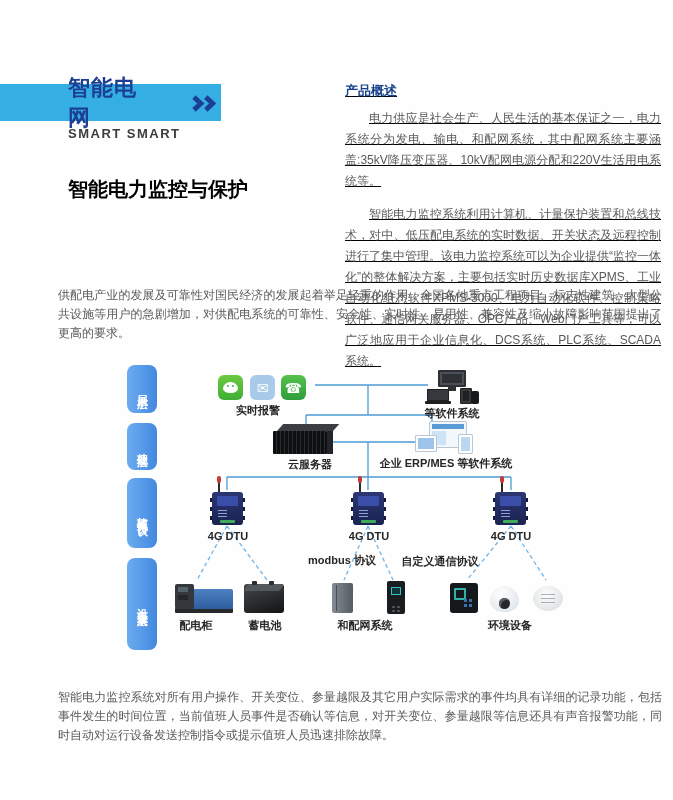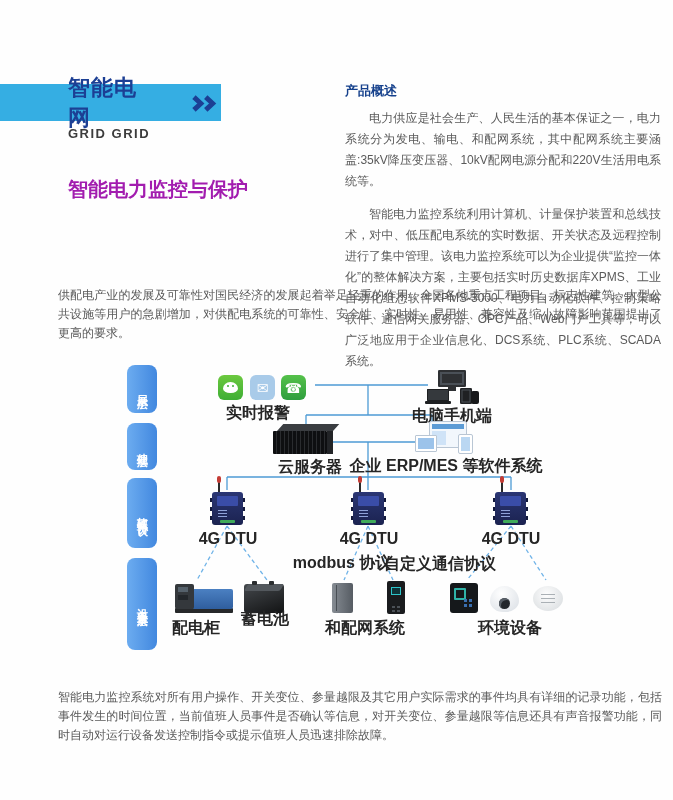--- a/index.html
+++ b/index.html
@@ -5,41 +5,41 @@
   html,body{margin:0;padding:0;background:#fff;}
   .page{position:relative;width:673px;height:800px;background:#fefefe;overflow:hidden;
         font-family:"Liberation Sans","DejaVu Sans",sans-serif;}
   
   .banner{position:absolute;left:0;top:84px;width:221px;height:37px;background:#35aee3;
           display:flex;align-items:center;padding-left:68px;box-sizing:border-box;gap:24px;}
   .banner-title{font-size:22px;font-weight:bold;color:#1c3f94;letter-spacing:1px;}
   .chevrons{margin-left:9px;margin-top:2px;}
   .banner-sub{position:absolute;left:68px;top:126px;font-size:13px;font-weight:600;
               color:#3c3c3c;letter-spacing:1.5px;}
-  .page-title{position:absolute;left:68px;top:176px;font-size:20px;font-weight:bold;color:#a21caf;}
-  
-  .overview{position:absolute;left:345px;top:82px;width:316px;}
+  .page-title{position:absolute;left:68px;top:176px;font-size:20px;font-weight:bold;color:#000000;}
+  
+  .overview{position:absolute;left:345px;top:82px;width:316px;text-decoration:underline;}
   .overview-title{font-size:13px;font-weight:bold;color:#16418c;margin-bottom:8px;}
   .para{font-size:12px;line-height:21px;color:#5a5a5a;text-align:justify;margin:0 0 12px 0;}
   .indent{text-indent:2em;}
   .wide-para{position:absolute;left:58px;width:604px;font-size:12px;line-height:19px;
              color:#5a5a5a;text-align:justify;margin:0;}
   .intro{top:286px;}
   .footer-para{top:688px;}
   
   .diagram{position:absolute;left:0;top:358px;width:673px;height:312px;}
   .lines{position:absolute;left:0;top:0;pointer-events:none;}
   .layer{position:absolute;left:127px;width:30px;border-radius:8px;
          background:linear-gradient(90deg,#6cacf0,#4288df);
          display:flex;align-items:center;justify-content:center;
          writing-mode:vertical-rl;text-orientation:upright;
          color:#fff;font-size:11px;letter-spacing:2px;font-weight:600;}
   .layer1{top:7px;height:48px;}  .layer2{top:65px;height:47px;}
   .layer3{top:120px;height:70px;}.layer4{top:200px;height:92px;}
-  .dlabel{position:absolute;font-size:16px;font-weight:bold;color:#262626;
+  .dlabel{position:absolute;font-size:11px;font-weight:bold;color:#262626;
           white-space:nowrap;transform:translateX(-50%);}
   
   .appicon{position:absolute;width:25px;height:25px;border-radius:6px;top:17px;
            display:flex;align-items:center;justify-content:center;color:#fff;font-size:14px;}
   .ic-wechat{left:218px;background:linear-gradient(#6cc93f,#3fae35);}
   .ic-mail{left:250px;background:#a9cbe9;}
   .ic-phone{left:281px;background:linear-gradient(#55c14a,#2e9e3e);}
   .bubble{position:absolute;left:5px;top:7px;width:15px;height:11px;background:#fff;
           border-radius:50% 50% 48% 48%/60% 60% 42% 42%;}
   .bubble::after{content:"";position:absolute;left:4px;top:3px;width:2px;height:2px;
@@ -132,21 +132,21 @@
 
 <div class="page">
 
   <div class="banner">
     <span class="banner-title">智能电网</span>
     <svg class="chevrons" width="30" height="17" viewBox="0 0 30 17">
       <polyline points="3,2 10,8.5 3,15" fill="none" stroke="#1c3f94" stroke-width="5"></polyline>
       <polyline points="15,2 22,8.5 15,15" fill="none" stroke="#1c3f94" stroke-width="5"></polyline>
     </svg>
   </div>
-  <div class="banner-sub">GRID GRID</div>
+  <div class="banner-sub">SMART SMART</div>
   <div class="page-title">智能电力监控与保护</div>
 
   <div class="overview">
     <div class="overview-title">产品概述</div>
     <p class="para indent">电力供应是社会生产、人民生活的基本保证之一，电力系统分为发电、输电、和配网系统，其中配网系统主要涵盖:35kV降压变压器、10kV配网电源分配和220V生活用电系统等。</p>
     <p class="para indent">智能电力监控系统利用计算机、计量保护装置和总线技术，对中、低压配电系统的实时数据、开关状态及远程控制进行了集中管理。该电力监控系统可以为企业提供“监控一体化”的整体解决方案，主要包括实时历史数据库XPMS、工业自动化组态软件XPMS-3000、电力自动化软件、控制策略软件、通信网关服务器、OPC产品、Web门户工具等，可以广泛地应用于企业信息化、DCS系统、PLC系统、SCADA系统。</p>
   </div>
 
   <p class="wide-para intro">供配电产业的发展及可靠性对国民经济的发展起着举足轻重的作用，全国各地重点工程项目、标志性建筑、大型公共设施等用户的急剧增加，对供配电系统的可靠性、安全性、实时性、易用性、兼容性及缩小故障影响范围提出了更高的要求。</p>
 
@@ -168,21 +168,21 @@
     <div class="appicon ic-mail">✉</div>
     <div class="appicon ic-phone">☎</div>
     <div class="dlabel" style="left:258px;top:45px;">实时报警</div>
 
     <div class="pc">
       <div class="monitor"></div>
       <div class="laptop"></div>
       <div class="tablet"></div>
       <div class="phone"></div>
     </div>
-    <div class="dlabel" style="left:452px;top:48px;">电脑手机端</div>
+    <div class="dlabel" style="left:452px;top:48px;">等软件系统</div>
 
     <div class="server">
       <div class="srv-top"></div>
       <div class="srv-front"></div>
       <div class="srv-side"></div>
     </div>
     <div class="dlabel" style="left:310px;top:99px;">云服务器</div>
 
     <div class="erp">
       <div class="erp-big"></div>
@@ -219,20 +219,20 @@
       <div class="gen-eng"></div>
     </div>
     <div class="battery"></div>
     <div class="cabinet"></div>
     <div class="meter"></div>
     <div class="panel"></div>
     <div class="camera"></div>
     <div class="detector"></div>
 
     <div class="dlabel" style="left:196px;top:260px;">配电柜</div>
-    <div class="dlabel" style="left:265px;top:251px;">蓄电池</div>
+    <div class="dlabel" style="left:265px;top:260px;">蓄电池</div>
     <div class="dlabel" style="left:365px;top:260px;">和配网系统</div>
     <div class="dlabel" style="left:510px;top:260px;">环境设备</div>
   </div>
 
   <p class="wide-para footer-para">智能电力监控系统对所有用户操作、开关变位、参量越限及其它用户实际需求的事件均具有详细的记录功能，包括事件发生的时间位置，当前值班人员事件是否确认等信息，对开关变位、参量越限等信息还具有声音报警功能，同时自动对运行设备发送控制指令或提示值班人员迅速排除故障。</p>
 
 </div>
 
 </body></html>

